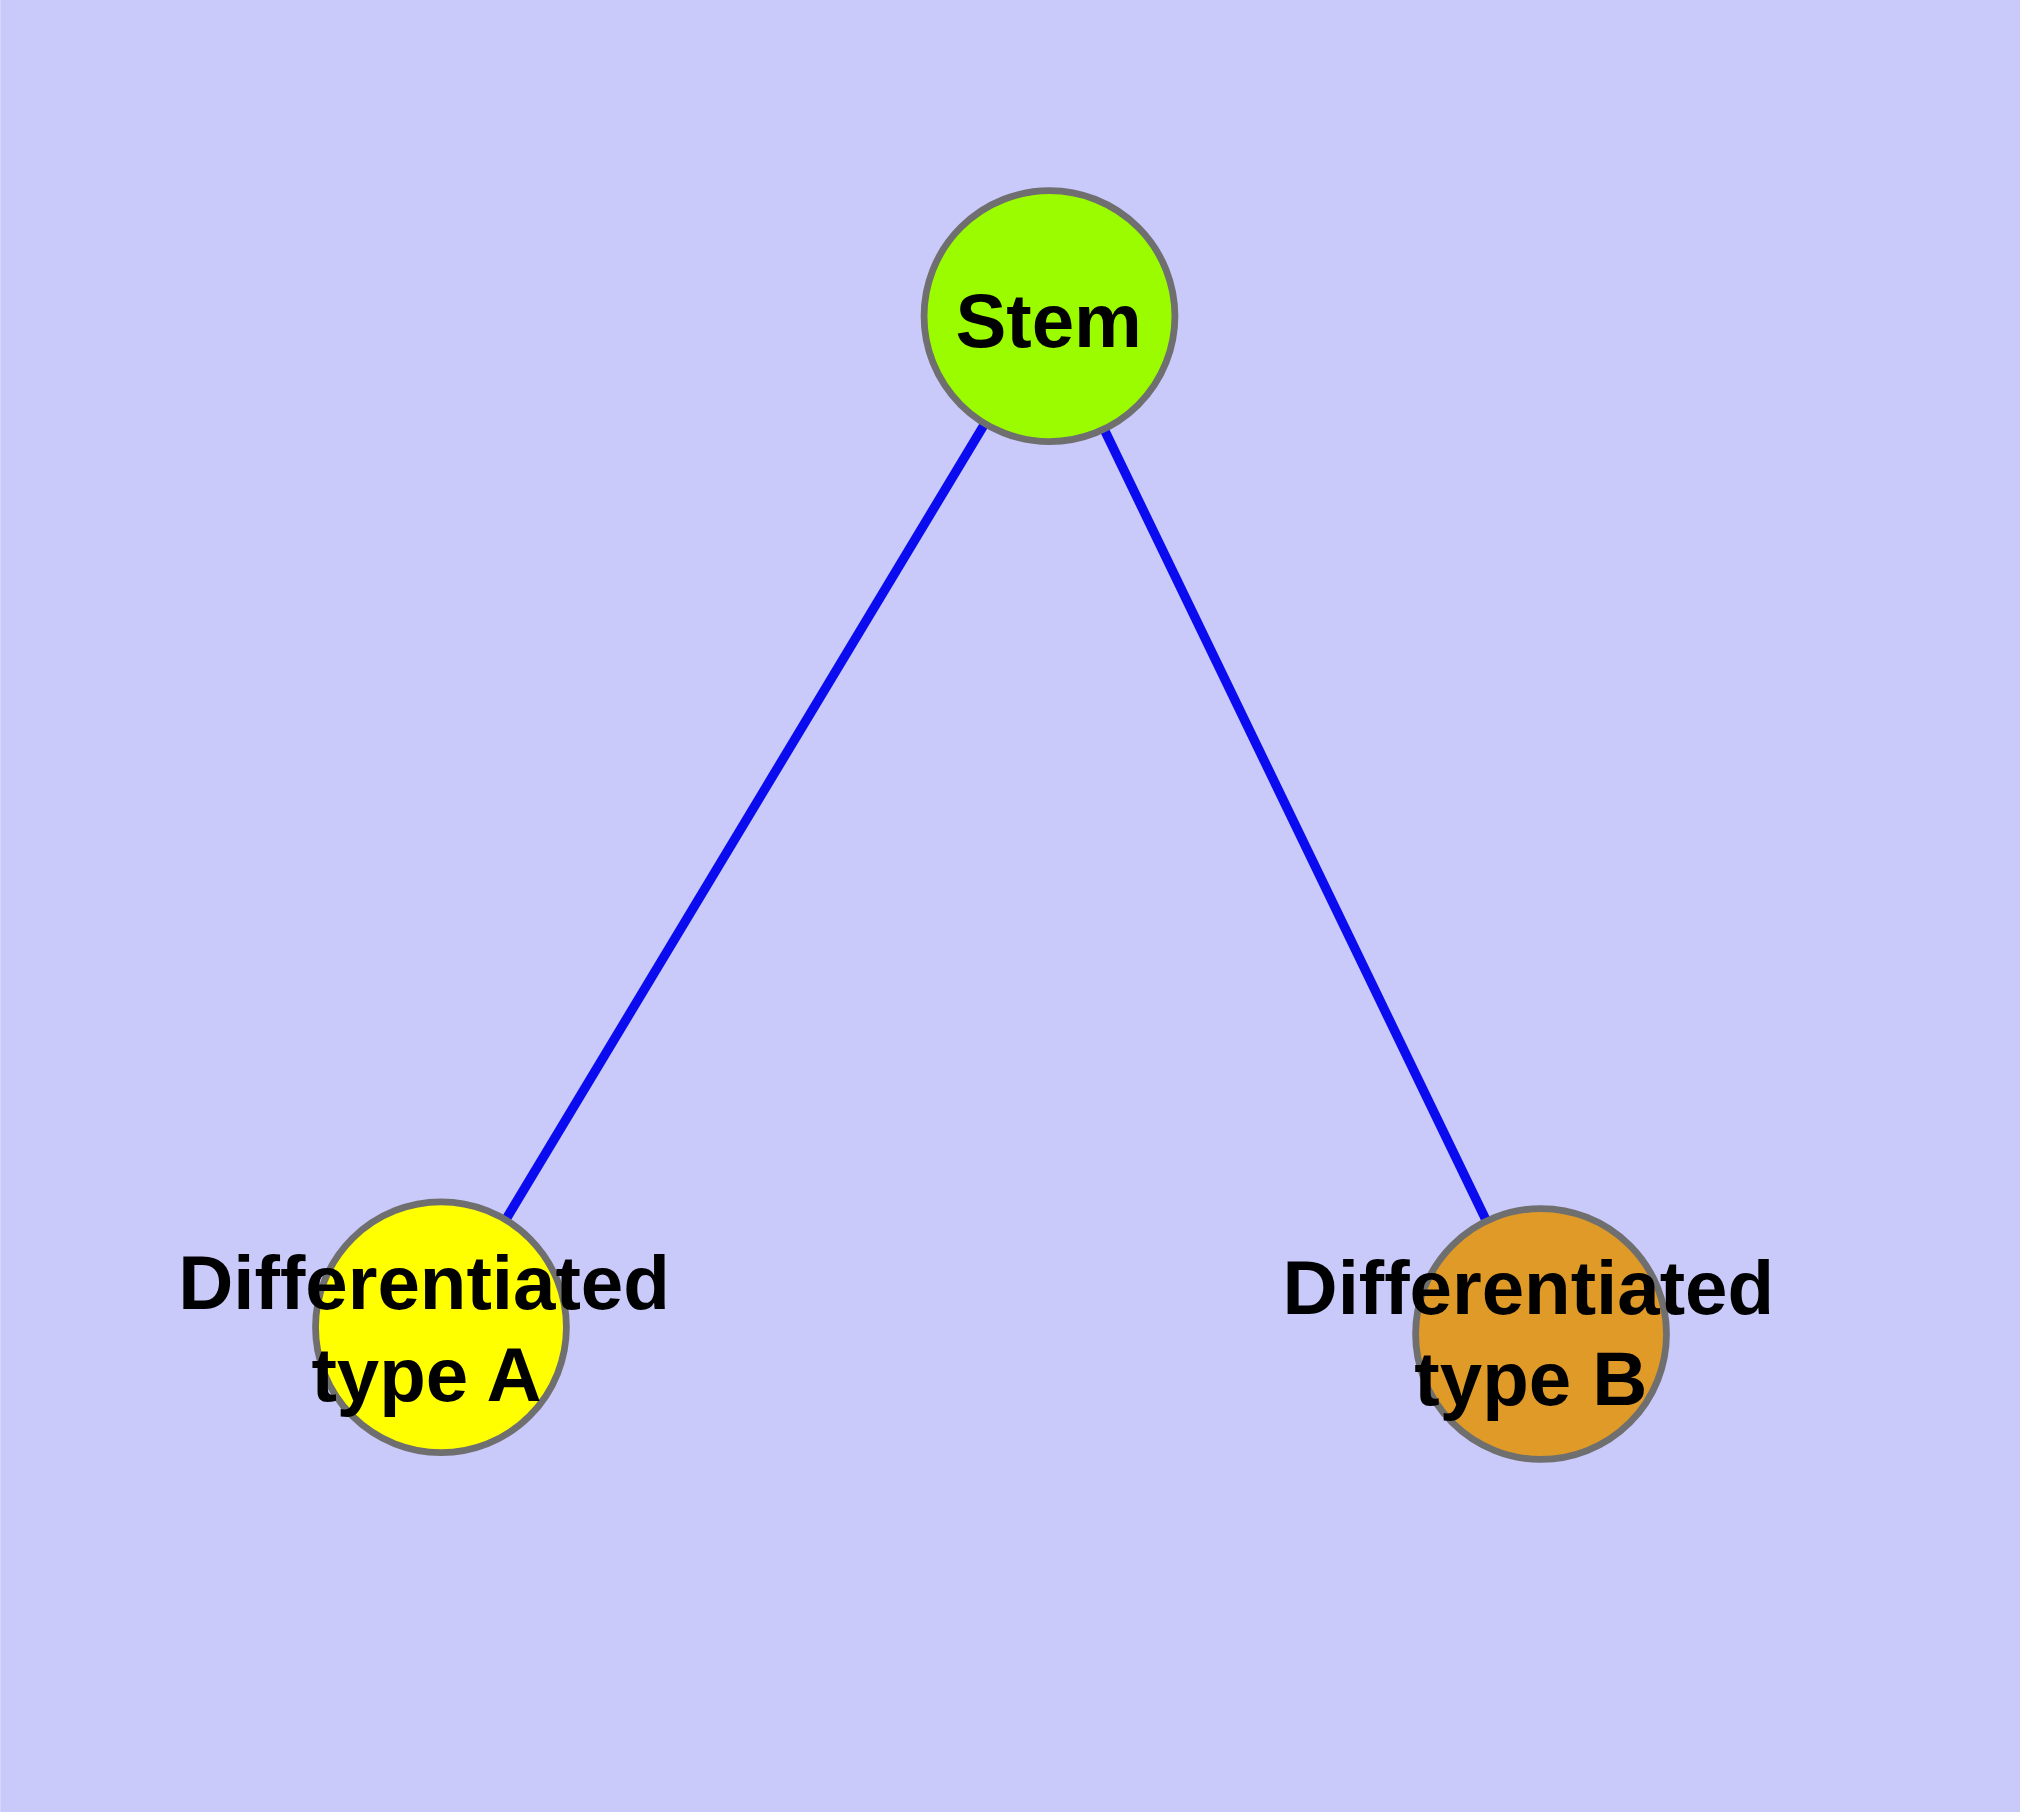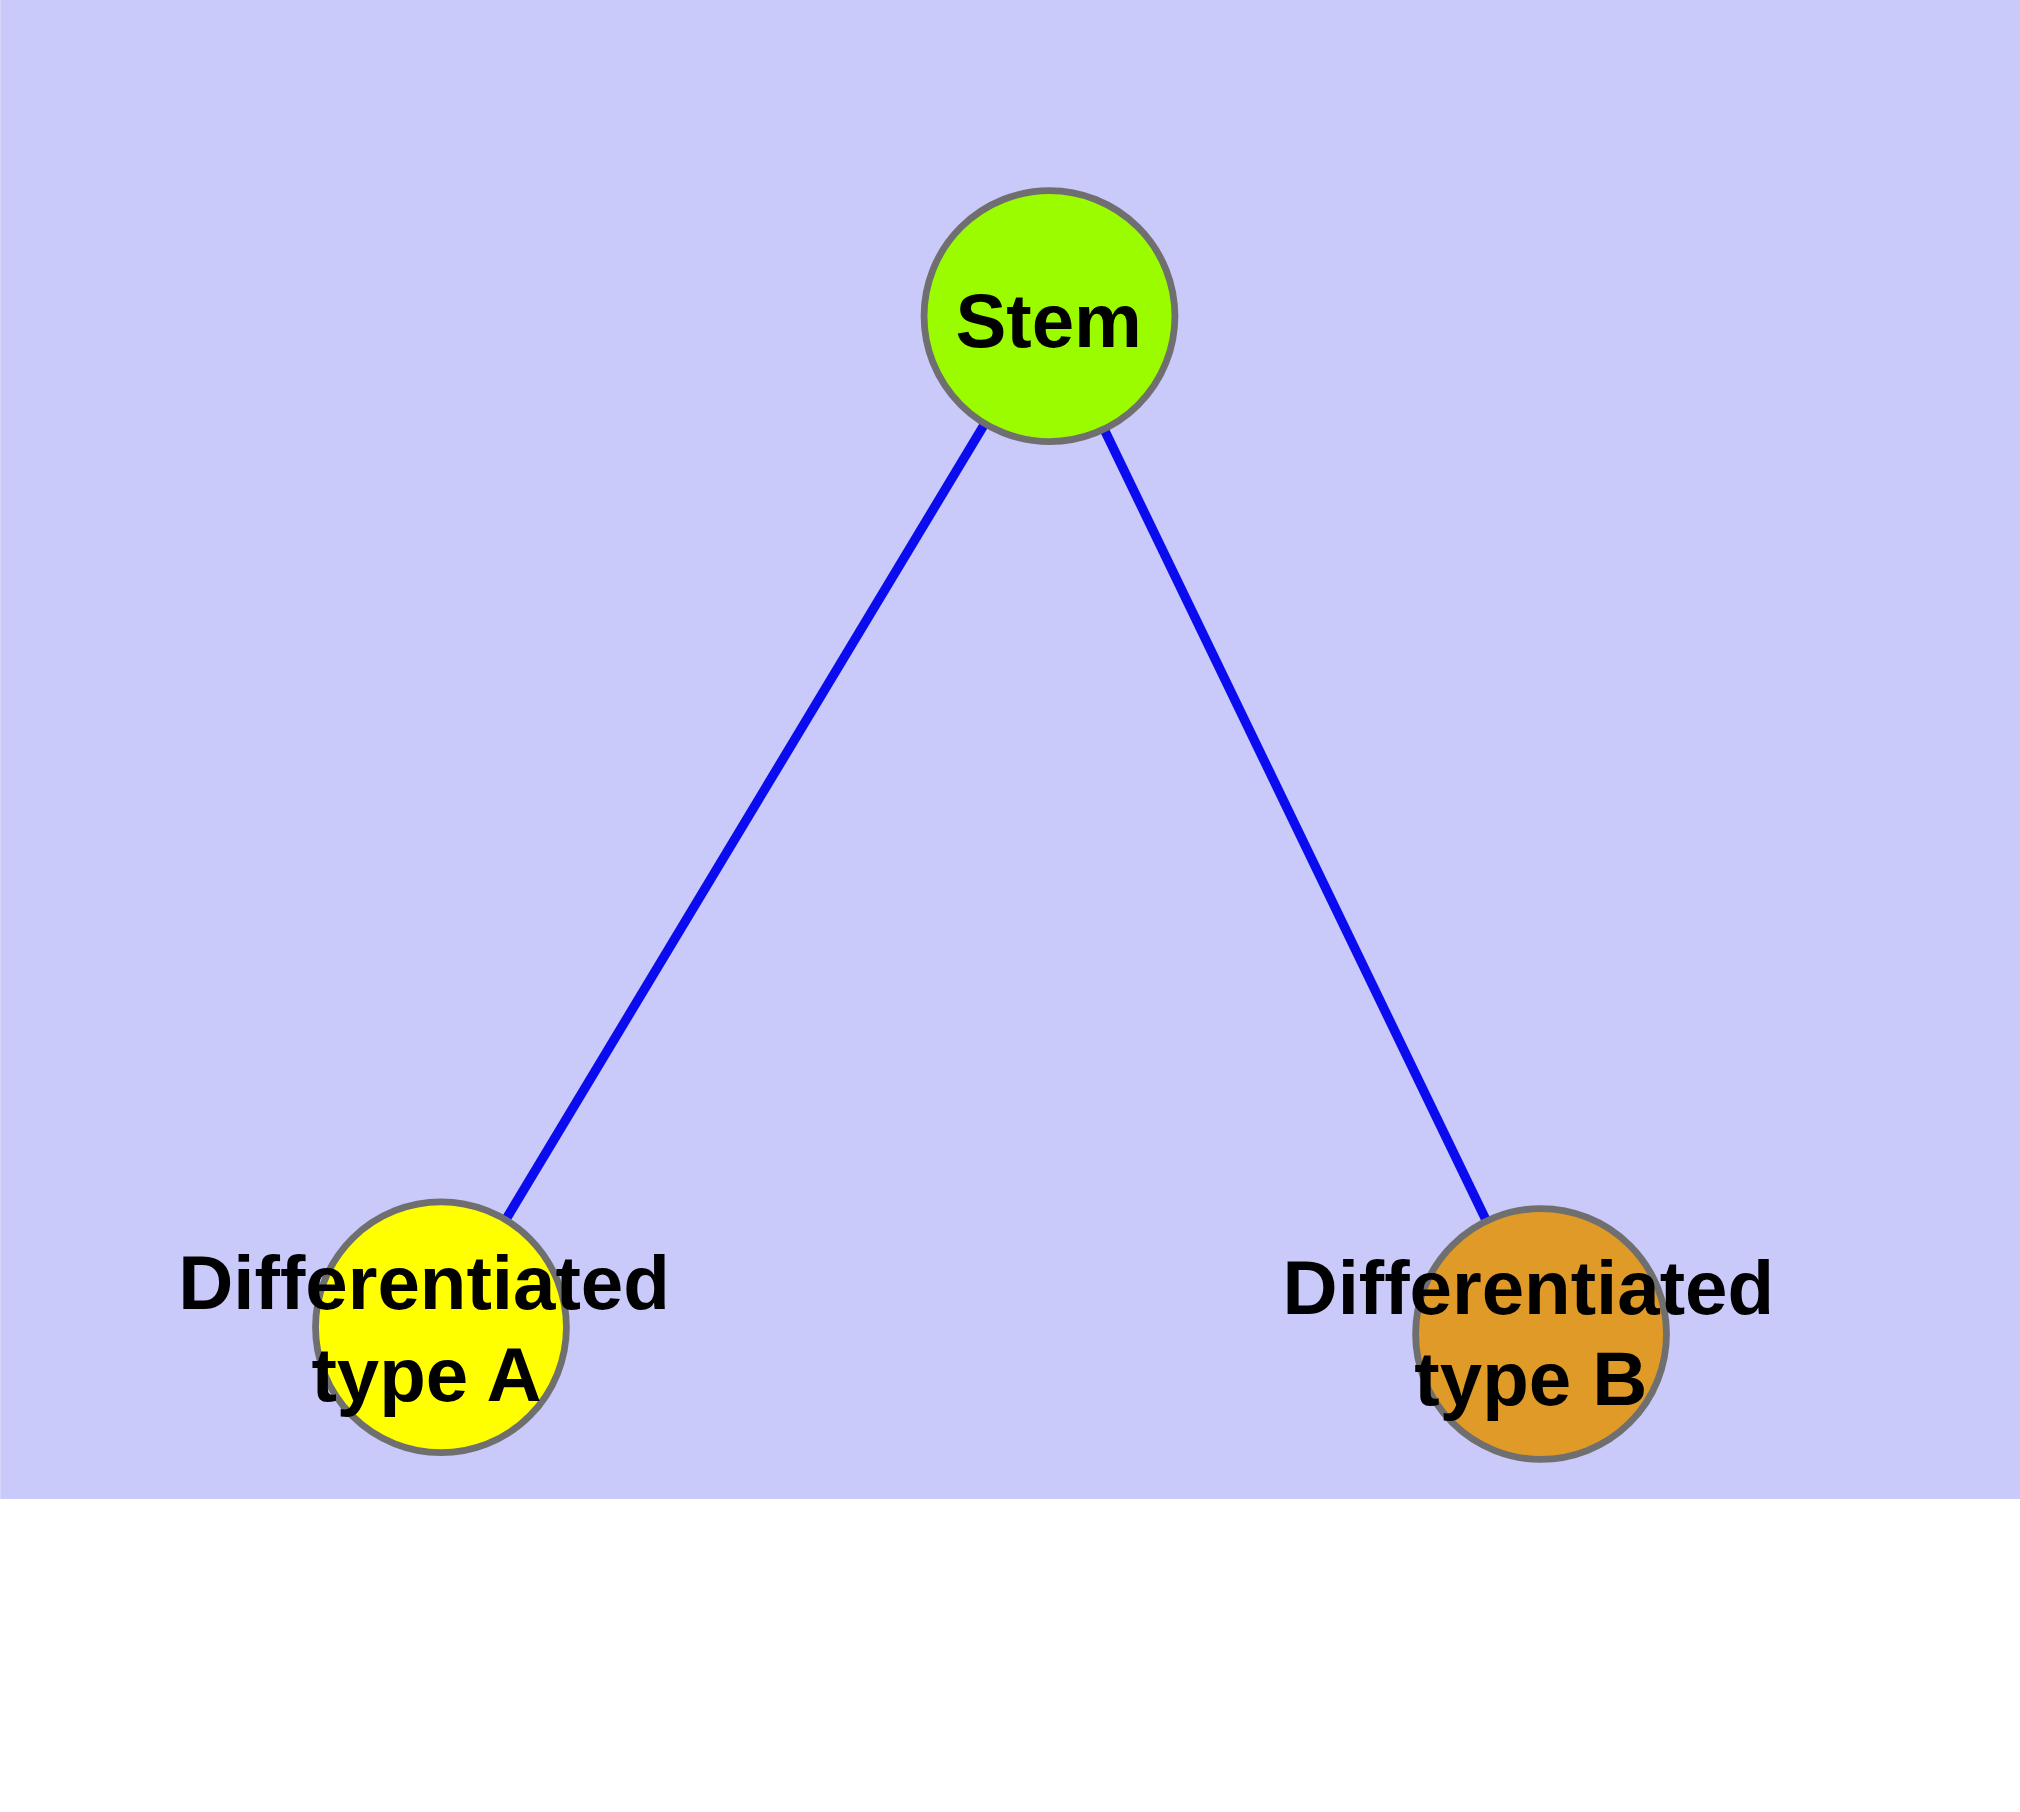--- a/index.html
+++ b/index.html
@@ -3,21 +3,21 @@
 <meta charset="utf-8">
 <style>
   html, body {
     margin: 0;
     padding: 0;
     background: #ffffff;
   }
   .canvas-wrap {
     position: relative;
     width: 2021px;
-    height: 1499px;
+    height: 1812px;
     overflow: hidden;
   }
   svg.graph {
     display: block;
     width: 2021px;
     height: 1812px;
   }
   .node-label {
     font-family: "Liberation Sans", sans-serif;
     font-weight: bold;

